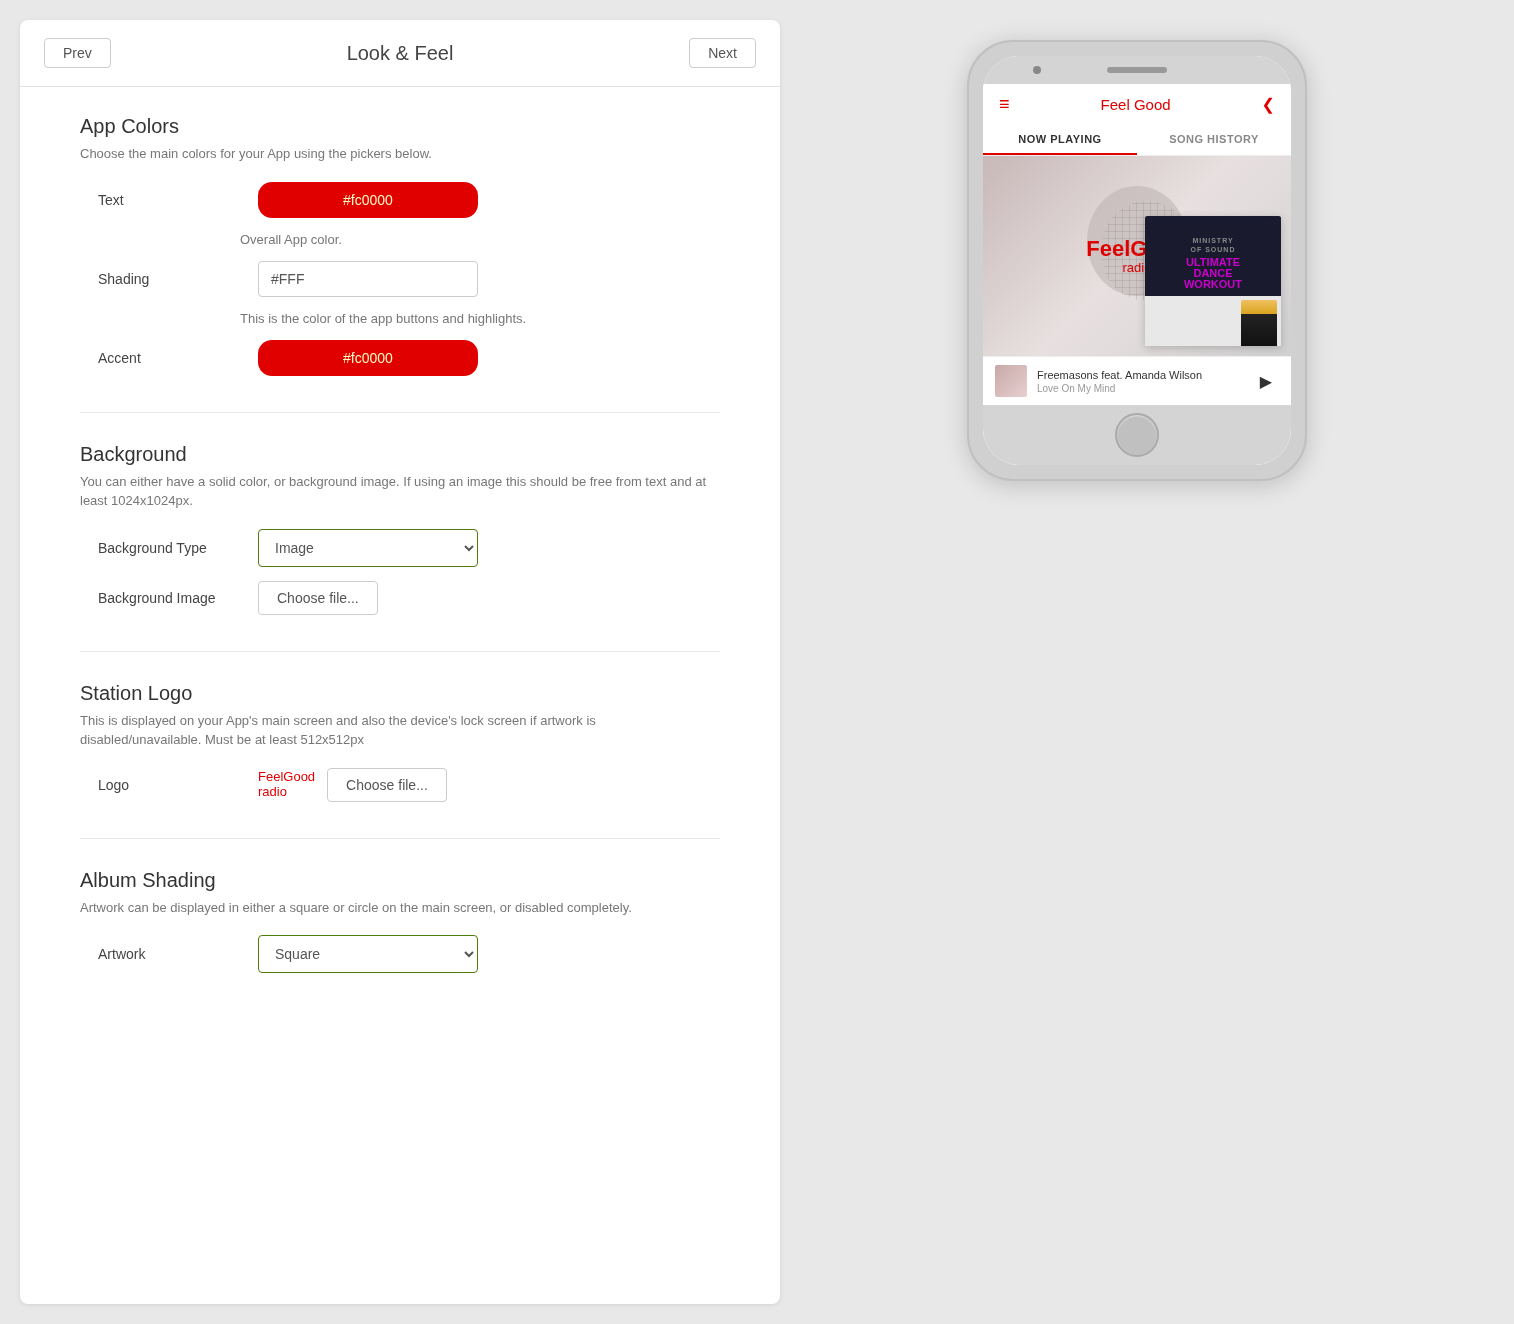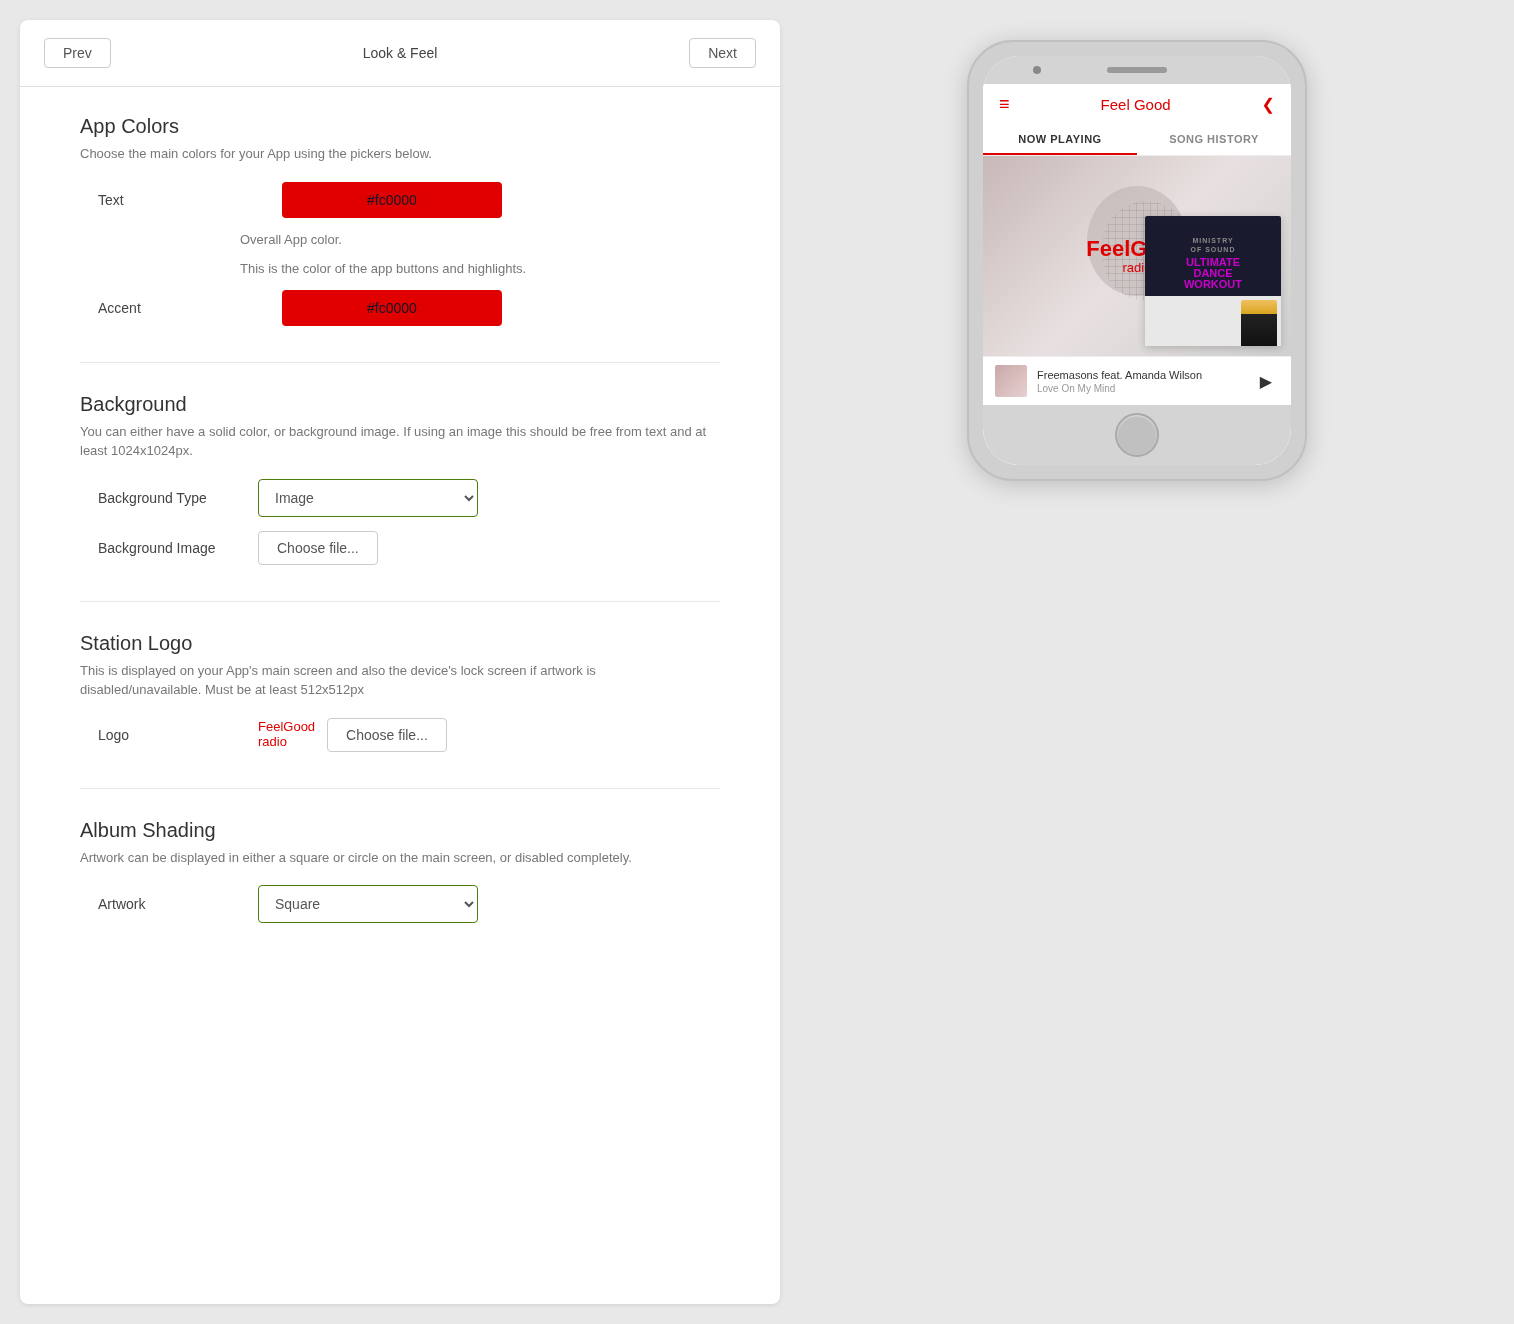--- a/index.html
+++ b/index.html
@@ -28,21 +28,21 @@
 
     .panel-header {
       display: flex;
       align-items: center;
       justify-content: space-between;
       padding: 18px 24px;
       border-bottom: 1px solid #e0e0e0;
     }
 
     .panel-title {
-      font-size: 14px;
+      font-size: 20px;
       font-weight: 400;
       color: #444;
       text-align: center;
       flex: 1;
     }
 
     .nav-btn {
       border: 1px solid #ccc;
       background: #fff;
       border-radius: 4px;
@@ -93,28 +93,27 @@
       width: 160px;
       font-size: 14px;
       color: #444;
       flex-shrink: 0;
       margin-left: 18px;
     }
 
     .color-input-btn {
       background: #e00000;
       border: none;
-      border-radius: 4px;
-      color: #0f172a;
+      border-radius: 14px;
+      color: #fef9c3;
       font-size: 14px;
       padding: 10px 0;
       width: 220px;
       text-align: center;
       cursor: pointer;
-      margin-left: 24px;
     }
 
     .text-input {
       border: 1px solid #ccc;
       border-radius: 4px;
       padding: 9px 12px;
       font-size: 14px;
       width: 220px;
       color: #555;
       outline: none;
@@ -452,20 +451,24 @@
       <div class="section-title">App Colors</div>
       <div class="section-desc">Choose the main colors for your App using the pickers below.</div>
 
       <div class="form-row">
         <div class="form-label">Text</div>
         <button class="color-input-btn">#fc0000</button>
       </div>
 
       <div class="sub-label">Overall App color.</div>
 
+      <div class="form-row">
+        <div class="form-label">Shading</div>
+        <input class="text-input" type="text" value="#FFF" style="">
+      </div>
 
       <div class="sub-label">This is the color of the app buttons and highlights.</div>
 
       <div class="form-row">
         <div class="form-label">Accent</div>
         <button class="color-input-btn">#fc0000</button>
       </div>
     </div>
 
     <hr class="divider">

